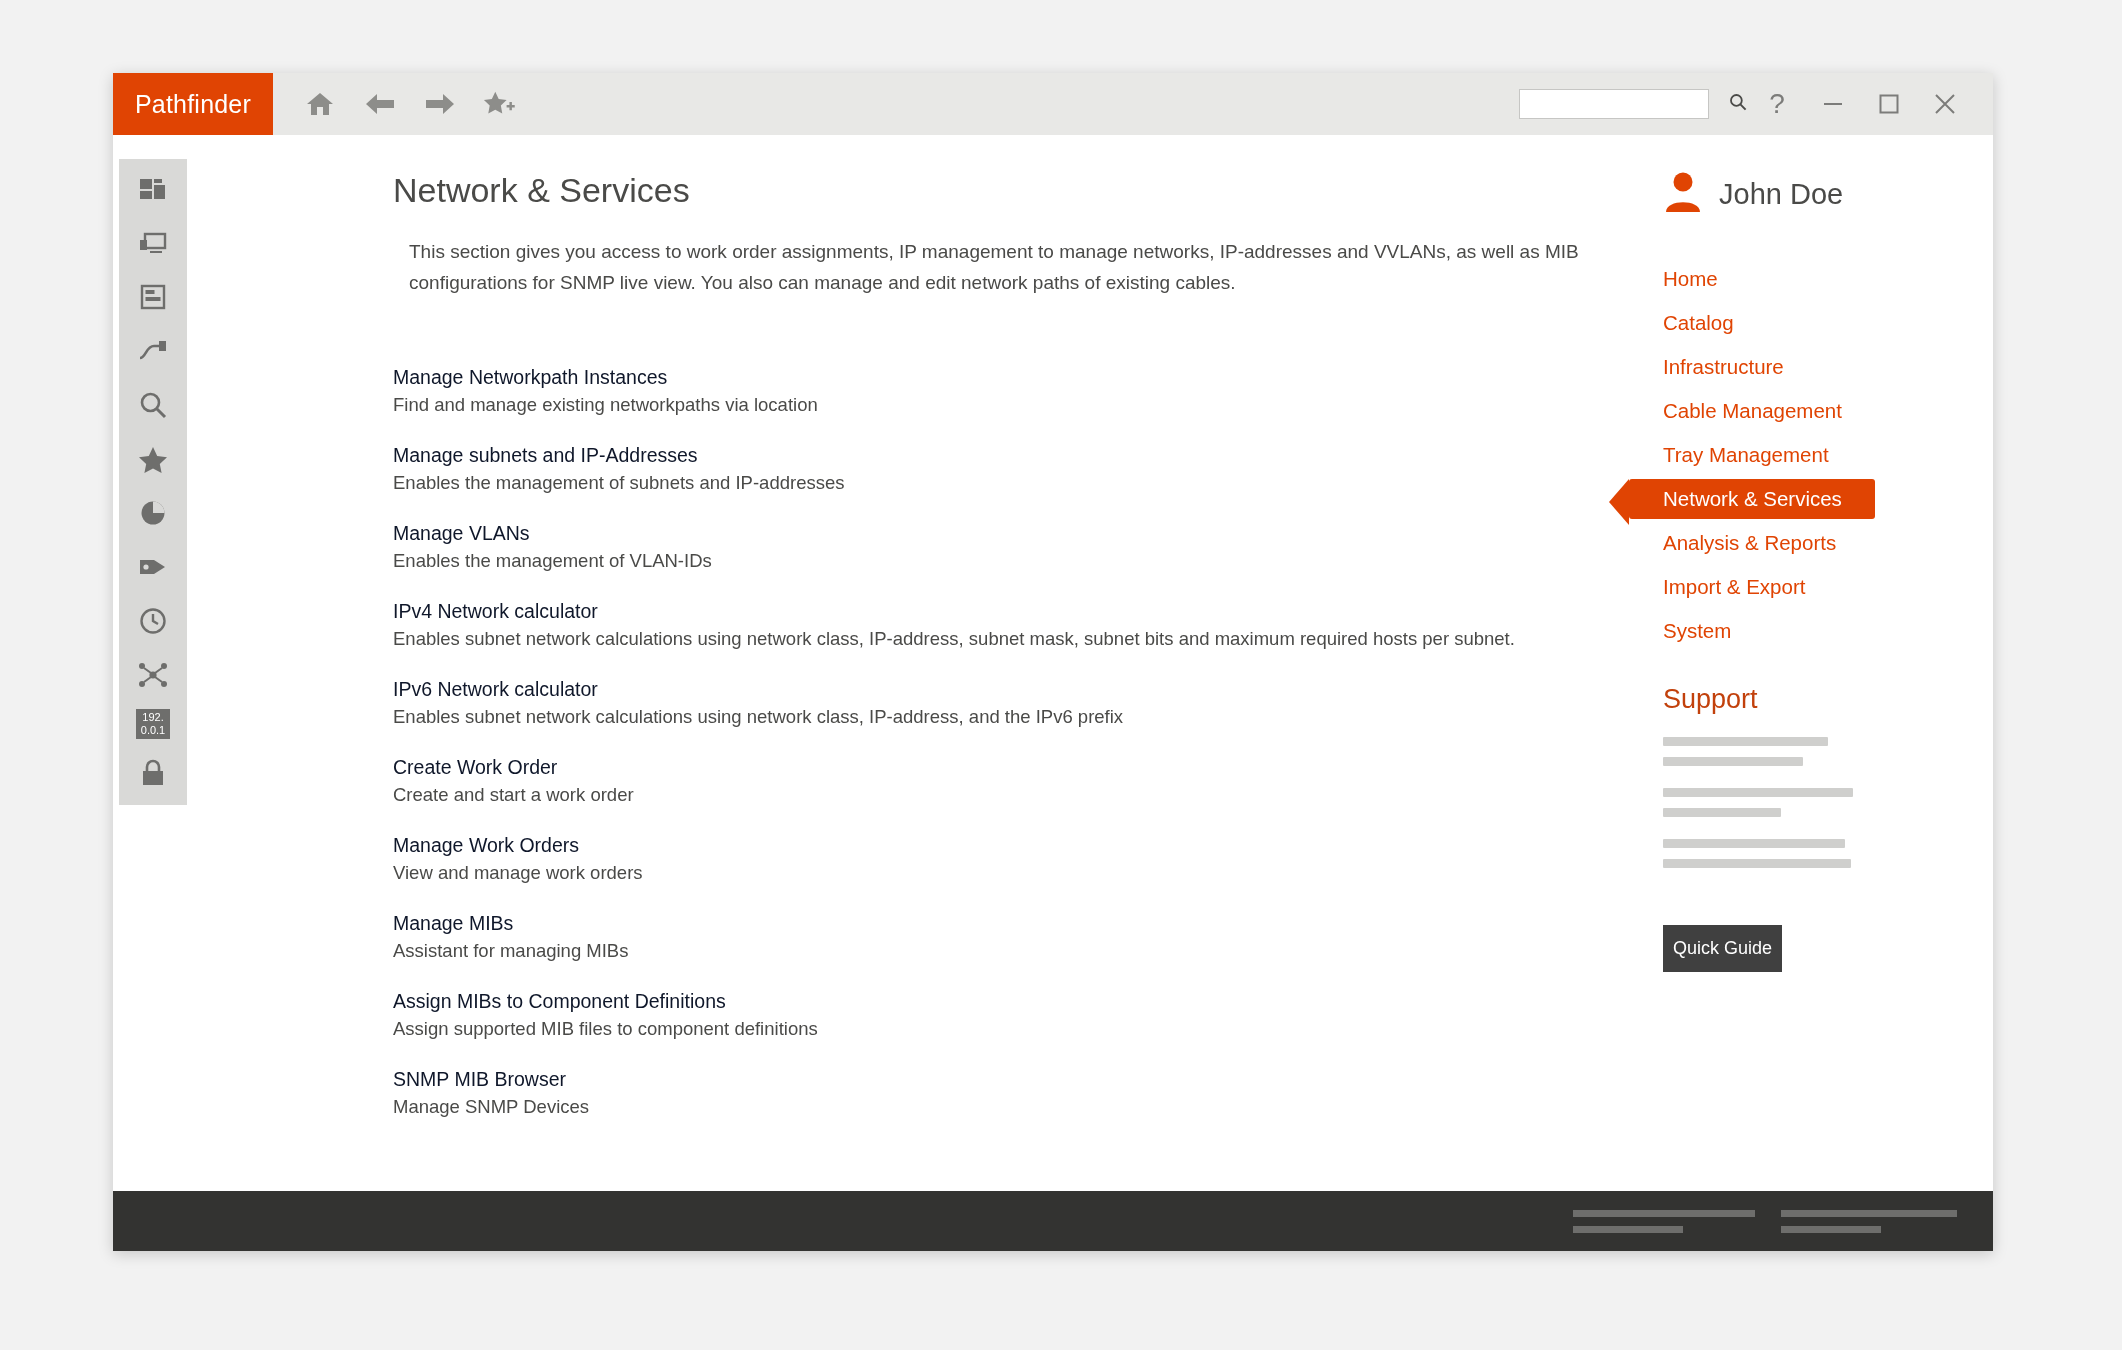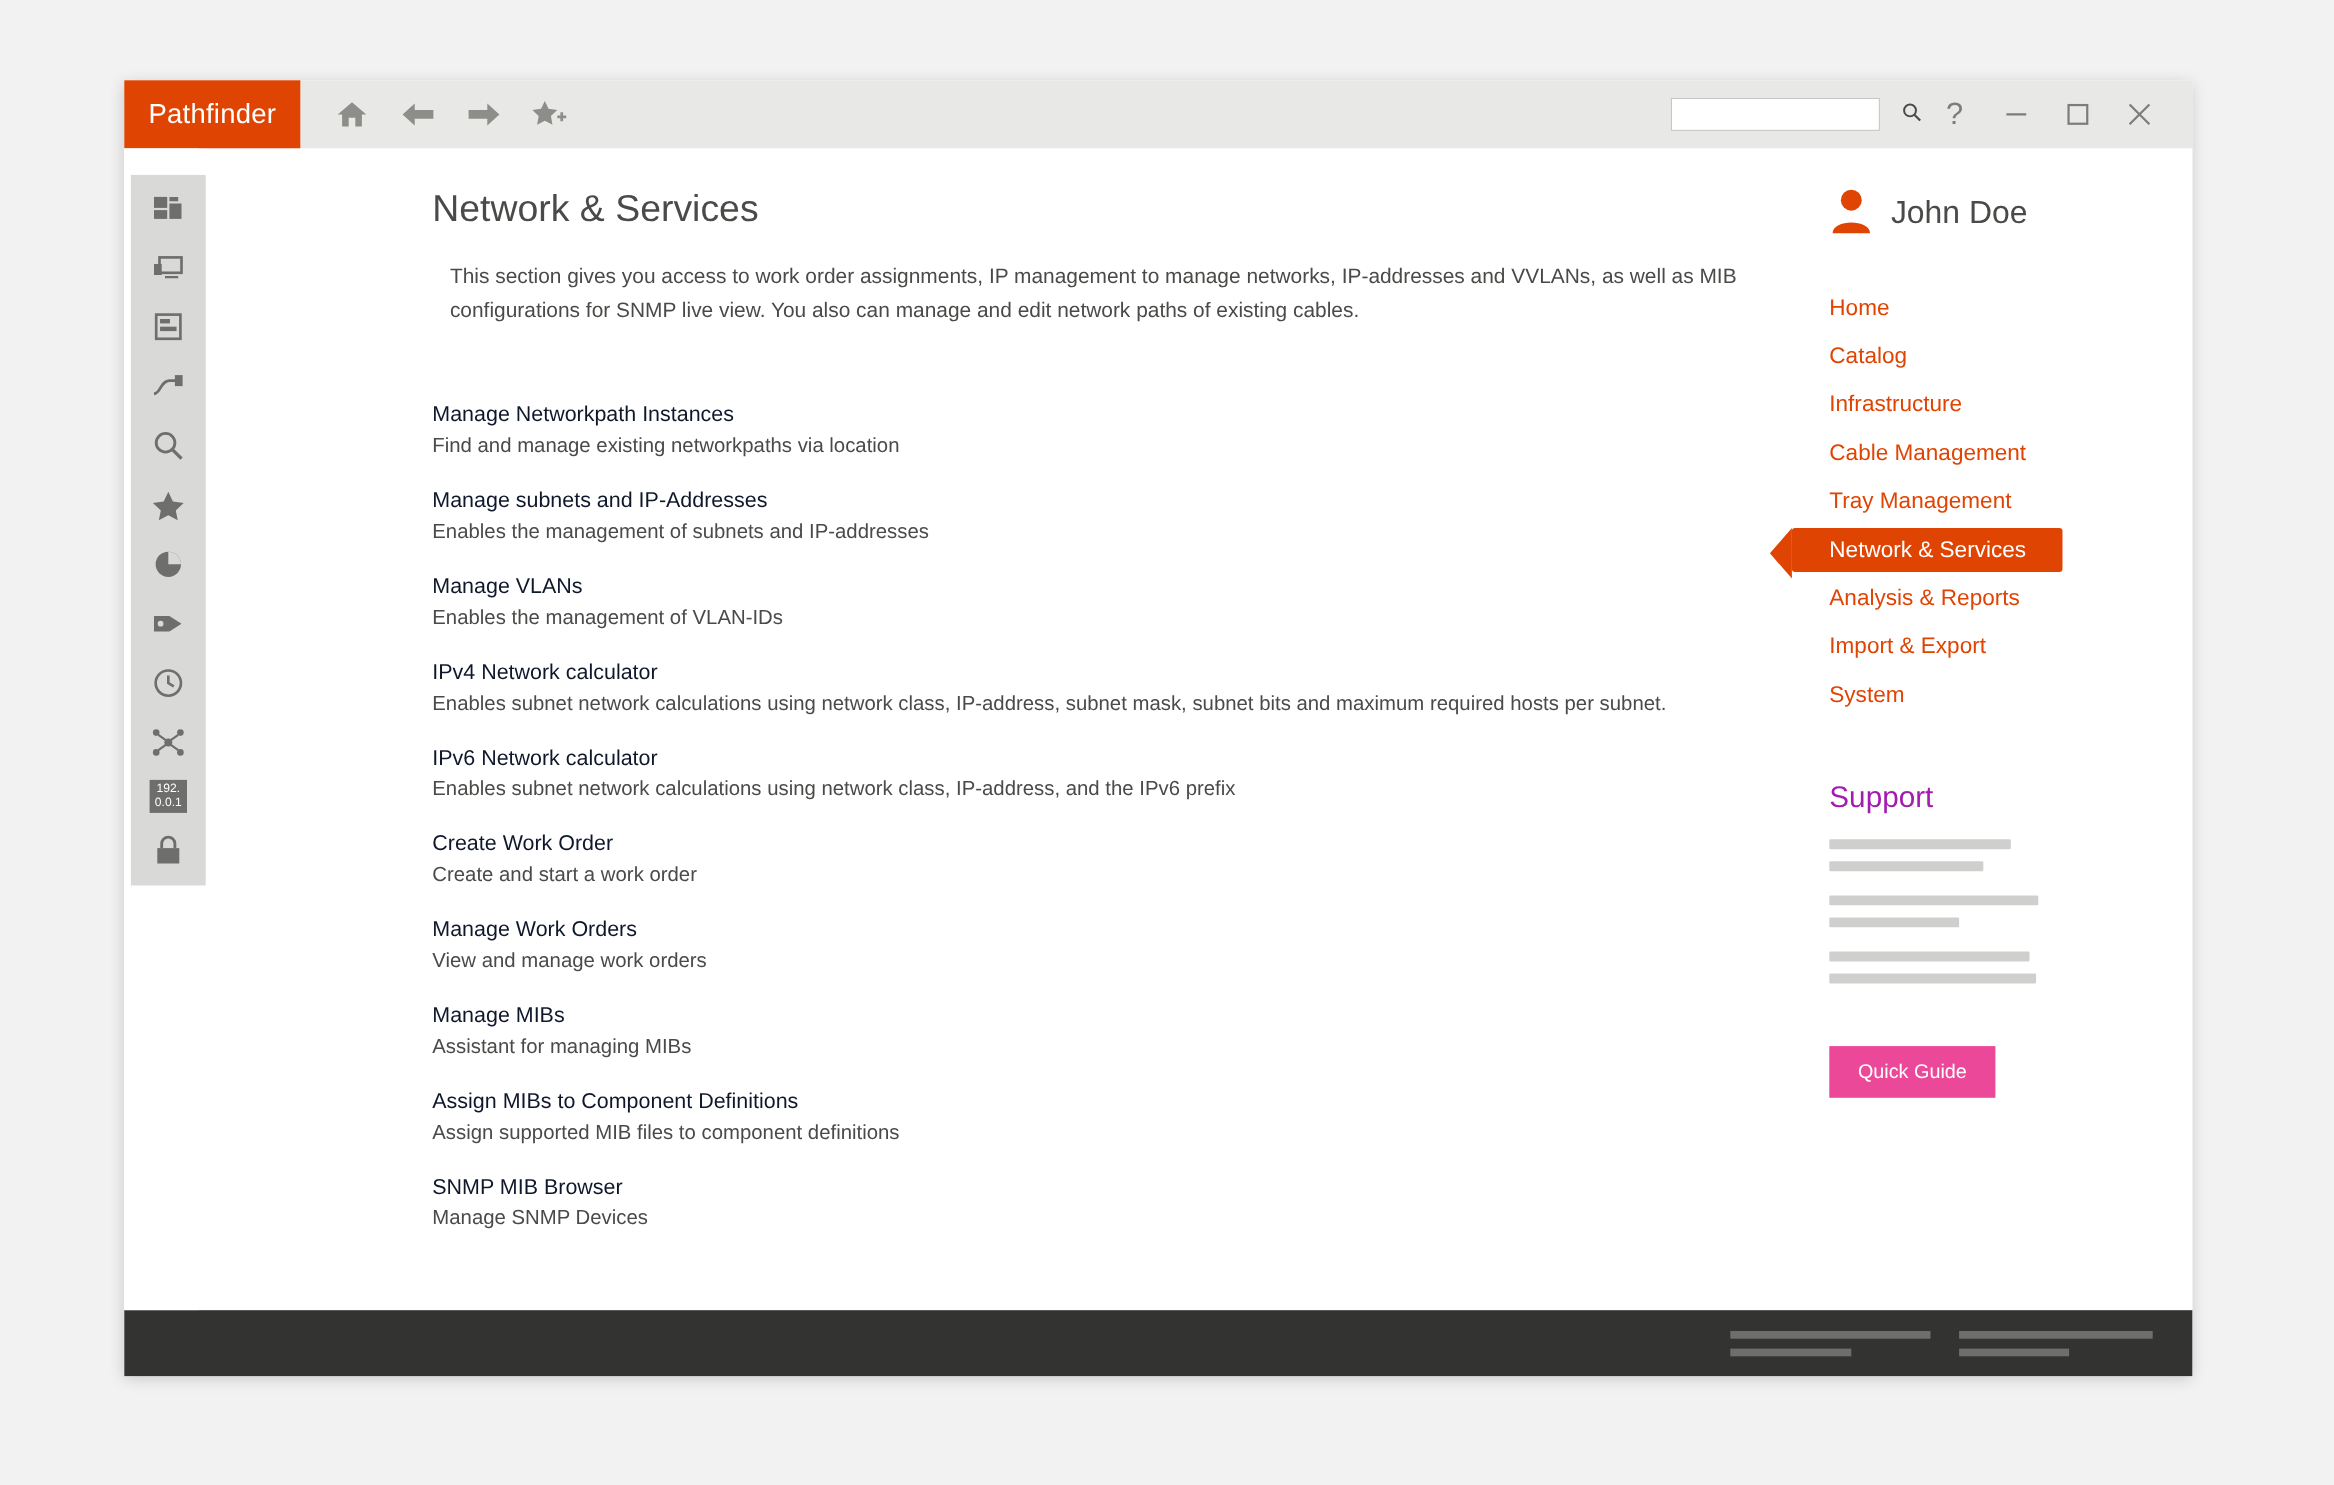--- a/index.html
+++ b/index.html
@@ -188,38 +188,38 @@
   .nav-item.active::before {
     content: "";
     position: absolute;
     left: -20px; top: 0;
     width: 0; height: 0;
     border-top: 23px solid transparent;
     border-bottom: 23px solid transparent;
     border-right: 20px solid #e04403;
   }
   #support-title {
-    margin-top: 58px;
+    margin-top: 33px;
     font-size: 27px;
-    color: #a21caf;
+    color: #c2410c;
   }
   .skel-group { margin-top: 22px; }
   .skel {
     height: 9px;
     background: #cfcfcd;
     margin-bottom: 11px;
     border-radius: 1px;
   }
   #quick-guide {
     margin-top: 46px;
     display: inline-block;
-    background: #ec4899;
+    background: #404040;
     color: #ffffff;
     font-size: 18px;
-    padding: 13px 26px;
+    padding: 13px 10px;
     cursor: pointer;
   }
   
   #footer {
     height: 60px;
     background: #333331;
     display: flex;
     align-items: center;
     justify-content: flex-end;
     padding-right: 36px;

